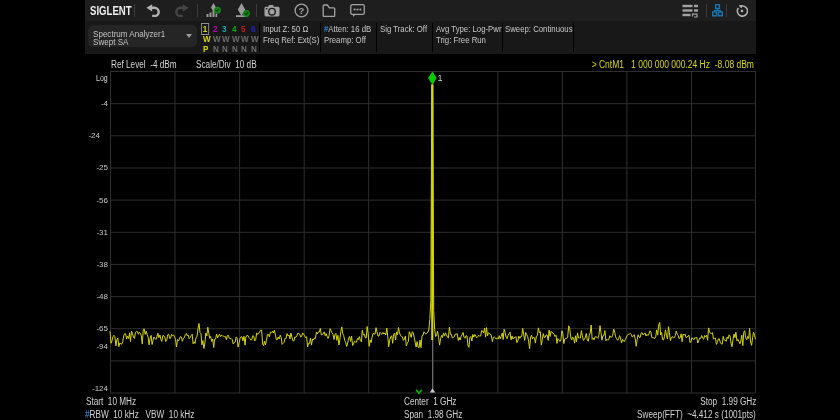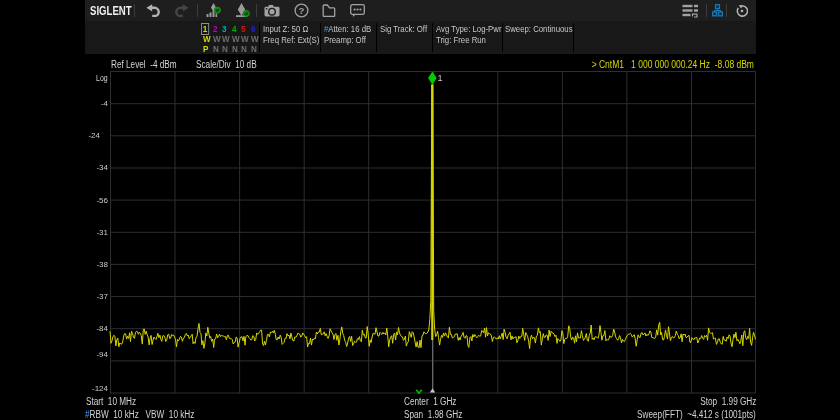--- a/index.html
+++ b/index.html
@@ -90,20 +90,24 @@
     <rect x="6.5" y="8" width="3.8" height="3.8" fill="none" stroke="#1577b5" stroke-width="1.4"></rect>
   </svg>
   <div class="sep1" style="left:641px"></div>
   <svg class="abs" style="left:651px;top:4.5px" width="12" height="12" viewBox="0 0 12 12">
     <path d="M2.3 3 A5.1 5.1 0 1 0 6.2 0.9" fill="none" stroke="#b5b5b5" stroke-width="1.5"></path>
     <path d="M6.9 -0.3 l-4.2 0.7 l2.6 3.2 z" fill="#b5b5b5"></path>
     <circle cx="6" cy="6" r="1.3" fill="#b5b5b5"></circle>
   </svg>
 </div>
 <div class="abs" id="bar2">
+  <div class="ddown">
+    <div class="t">Spectrum Analyzer1<br>Swept SA</div>
+    <div class="arr"></div>
+  </div>
   <div class="trc">
     <span class="tc" style="left:0;color:#d8d800;border:1px solid #909090;padding:0 1px;margin-left:-2px;margin-top:-1px;">1</span>
       <span class="tc" style="left:9.6px;color:#c000c0">2</span>
       <span class="tc" style="left:19.2px;color:#00b0b0">3</span>
       <span class="tc" style="left:28.8px;color:#00b000">4</span>
       <span class="tc" style="left:38.4px;color:#d01818">5</span>
       <span class="tc" style="left:48px;color:#2222cc">6</span>
     <span class="tc" style="left:0;top:9.8px;color:#d8d800">W</span>
       <span class="tc" style="left:9.6px;top:9.8px;color:#6e6e6e">W</span>
       <span class="tc" style="left:19.2px;top:9.8px;color:#6e6e6e">W</span>
@@ -130,27 +134,27 @@
   <div class="sep2" style="left:488px"></div>
 </div>
 
 <div class="txt" style="left:111px;top:58.5px">Ref Level  -4 dBm</div>
 <div class="txt" style="left:196px;top:58.5px">Scale/Div  10 dB</div>
 <div class="txtr yellow" style="right:85.7px;top:58.5px;transform:scaleX(0.85);">&gt; CntM1   1 000 000 000.24 Hz  -8.08 dBm</div>
 <div class="txt" style="left:96px;top:73px;font-size:8.5px;">Log</div>
 
 <div class="ylab" style="left:84px;top:99px">-4</div>
 <div class="ylab" style="left:76px;top:131.2px">-24</div>
-<div class="ylab" style="left:84px;top:163.3px">-34</div>
+<div class="ylab" style="left:84px;top:163.3px">-25</div>
 <div class="ylab" style="left:84px;top:195.5px">-56</div>
 <div class="ylab" style="left:84px;top:227.6px">-31</div>
 <div class="ylab" style="left:84px;top:259.8px">-38</div>
-<div class="ylab" style="left:84px;top:291.9px">-37</div>
-<div class="ylab" style="left:84px;top:324.1px">-84</div>
-<div class="ylab" style="left:84px;top:350px">-94</div>
+<div class="ylab" style="left:84px;top:291.9px">-48</div>
+<div class="ylab" style="left:84px;top:324.1px">-65</div>
+<div class="ylab" style="left:84px;top:342px">-94</div>
 <div class="ylab" style="left:84px;top:384px">-124</div>
 
 <svg class="abs" style="left:0;top:0" width="840" height="420" viewBox="0 0 840 420">
   <g stroke="#2e2e2e" stroke-width="1">
 
     <path d="M110.5 71.5 V393 M175 71.5 V393 M239.6 71.5 V393 M304.2 71.5 V393 M368.7 71.5 V393 M433.3 71.5 V393 M497.8 71.5 V393 M562.4 71.5 V393 M626.9 71.5 V393 M691.5 71.5 V393 M755.5 71.5 V393"></path>
 
     <path d="M110 71.5 H755.5 M110 103.7 H755.5 M110 135.8 H755.5 M110 168 H755.5 M110 200.1 H755.5 M110 232.3 H755.5 M110 264.4 H755.5 M110 296.6 H755.5 M110 328.7 H755.5 M110 360.9 H755.5 M110 393 H755.5"></path>
   </g>
   <line x1="432.5" y1="85" x2="432.5" y2="392.5" stroke="#686868" stroke-width="1"></line>

